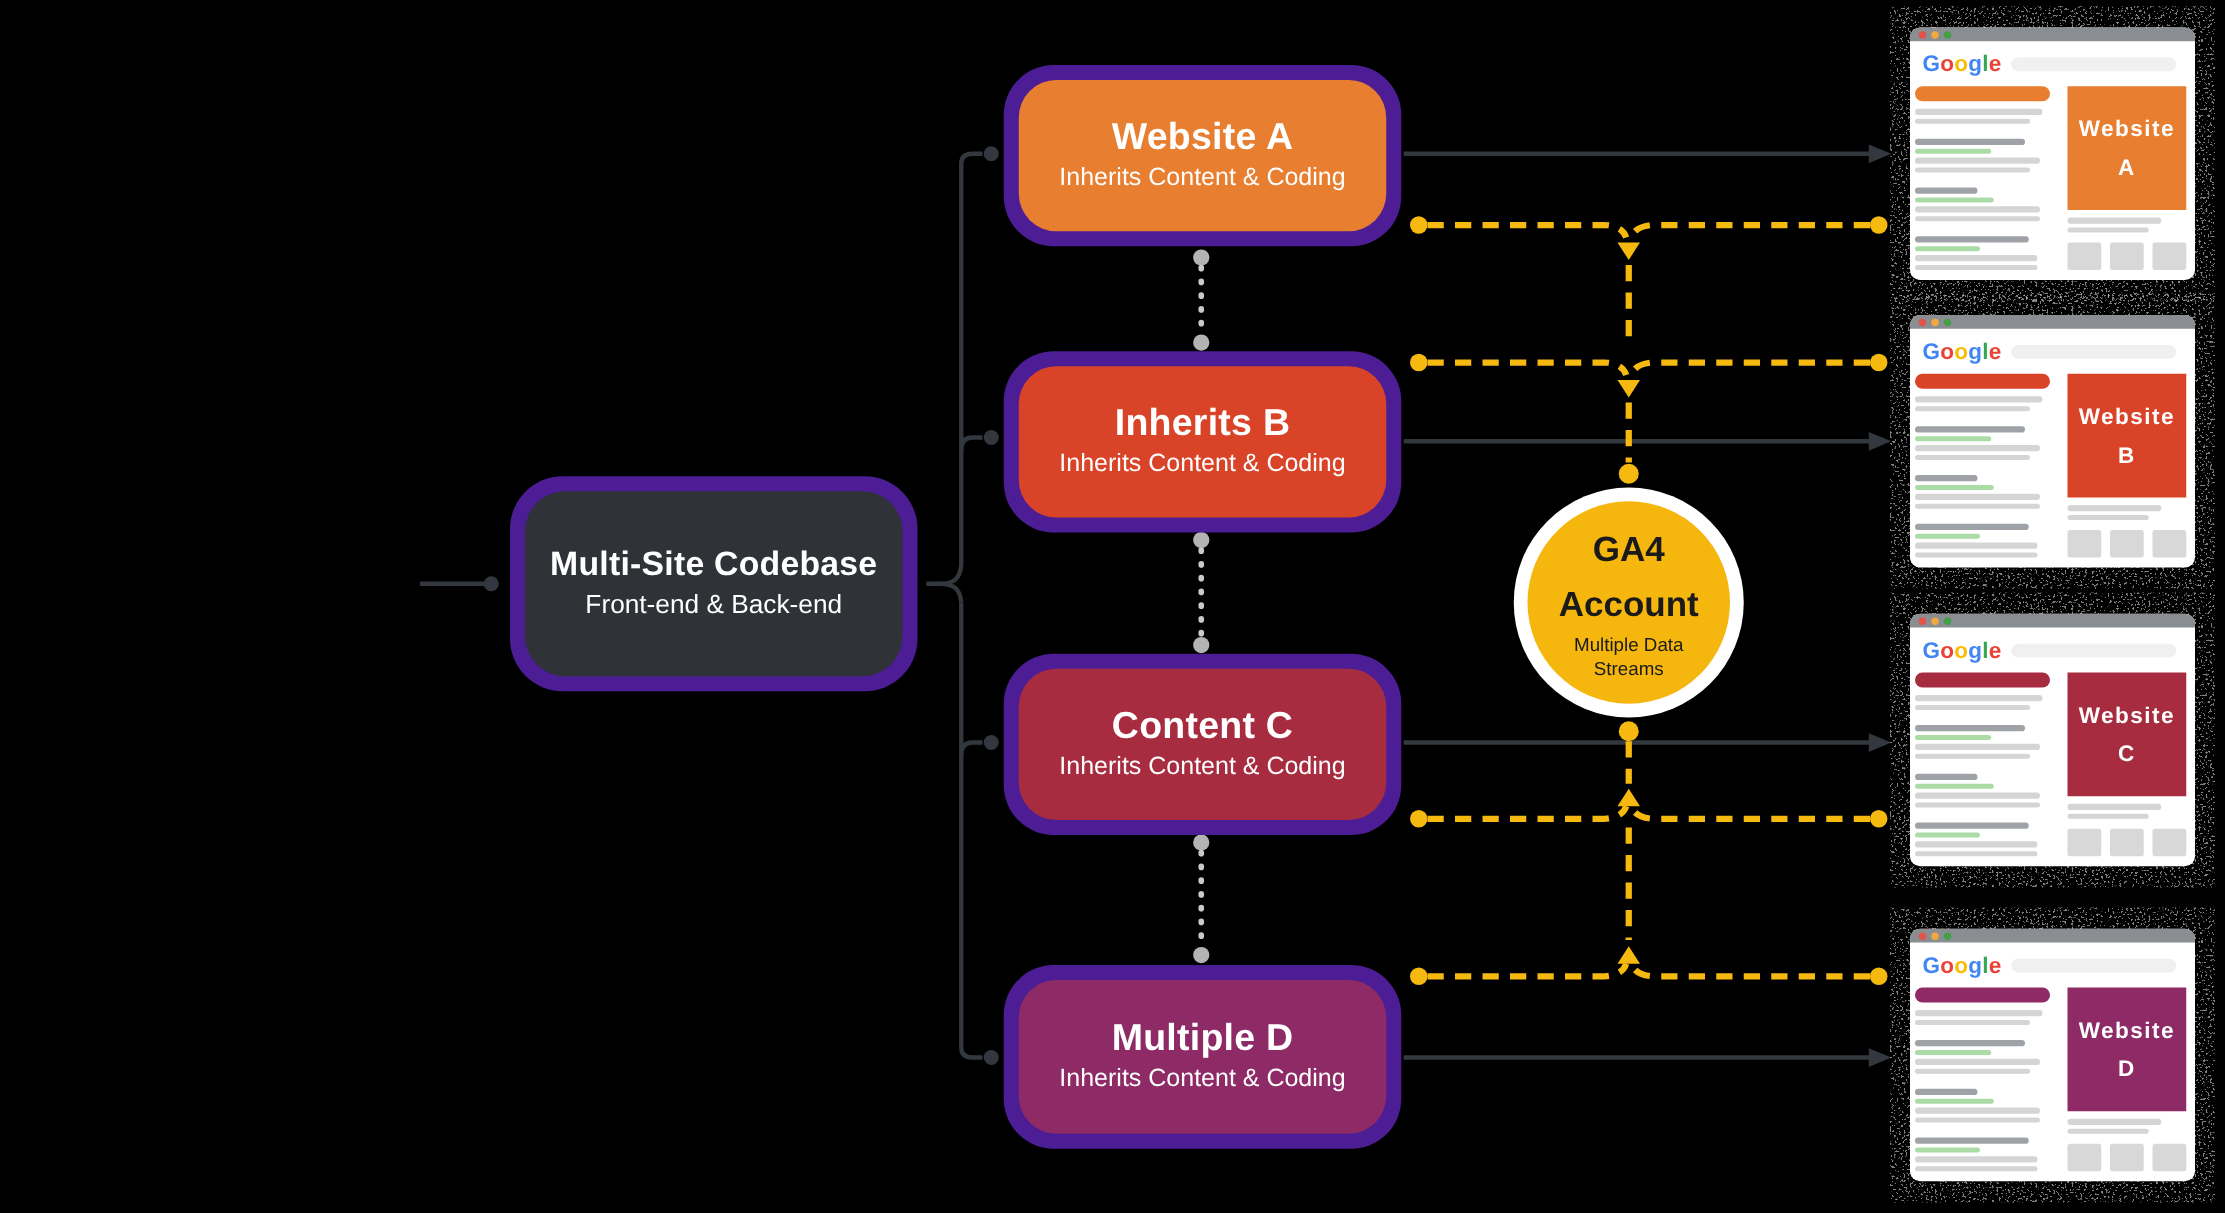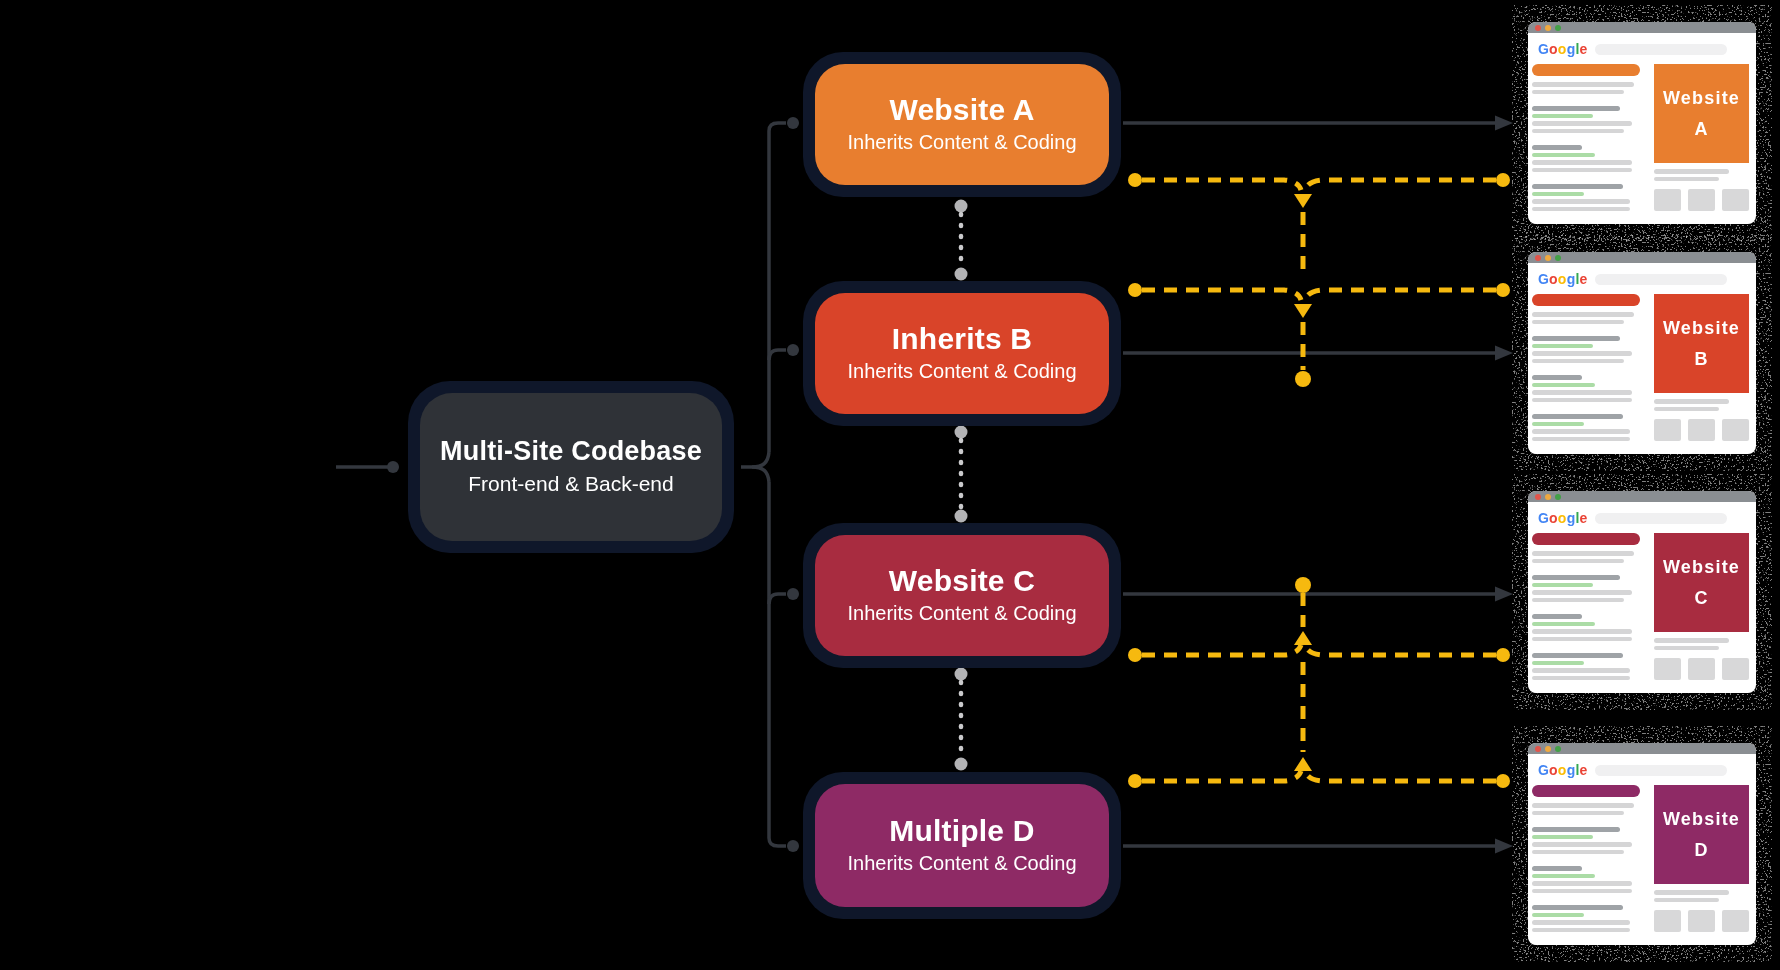--- a/index.html
+++ b/index.html
@@ -8,21 +8,21 @@
   .wires{position:absolute;left:0;top:0;}
   .dark line,.dark path{stroke:var(--dark);stroke-width:3.5;fill:none;}
   .dark circle,.dark polygon{fill:var(--dark);stroke:none;}
   .grayd line{stroke:var(--grayd);stroke-width:4.5;stroke-linecap:round;stroke-dasharray:1 10;}
   .grayd circle{fill:var(--graydot);}
   .yellow path,.yellow line{stroke:var(--yellow);stroke-width:5;fill:none;}
   .yellow .dash{stroke-dasharray:13 9;}
   .yellow circle,.yellow polygon{fill:var(--yellow);stroke:none;}
 
   
-  .card{position:absolute;background:#0f172a;display:flex;}
+  .card{position:absolute;background:#4c1d95;display:flex;}
   .card-inner{flex:1;margin:12px;background:var(--accent);color:var(--ink);
               display:flex;flex-direction:column;align-items:center;justify-content:center;text-align:center;}
   .cs{border-radius:46px;}   .cs .card-inner{border-radius:36px;}
   .cb{border-radius:42px;}   .cb .card-inner{border-radius:32px;align-items:center;}
   .site{border-radius:40px;} .site .card-inner{border-radius:30px;}
   .t-big{font-size:30px;font-weight:700;letter-spacing:.2px;}
   .t-sub{font-size:23px;margin-top:5px;line-height:1.28;max-width:250px;}
   .cb .t-big{font-size:27px;}
   .cb .t-sub{font-size:21px;margin-top:4px;}
   .site .t-big{font-size:30px;}
@@ -37,21 +37,21 @@
   .ga4-sub{font-size:15px;line-height:1.25;max-width:112px;margin-top:3px;}
 
   
   .browser{position:absolute;width:260px;height:236px;}
   .grain{position:absolute;left:0;top:0;opacity:.55;}
   .window{position:absolute;left:16px;top:17px;width:228px;height:202px;background:#fff;
           border-radius:8px;overflow:hidden;}
   .titlebar{height:11px;background:#8A8E92;display:flex;align-items:center;padding-left:7px;gap:4px;}
   .tl{width:6px;height:6px;border-radius:50%;display:inline-block;}
   .chrome{display:flex;align-items:center;gap:8px;padding:8px 0 0 10px;}
-  .glogo{font-size:14px;font-weight:700;letter-spacing:.2px;}
+  .glogo{font-size:18px;font-weight:700;letter-spacing:.2px;}
   .glogo span{color:var(--c);}
   .searchbar{width:132px;height:11px;border-radius:6px;background:#F0F0F1;}
   .page{display:flex;padding:7px 0 0 4px;}
   .col-left{width:112px;}
   .col-right{width:95px;margin-left:10px;}
   .res-pill{width:108px;height:12px;border-radius:6px;background:var(--accent);}
   .ln{height:4.5px;border-radius:2.5px;margin-top:3px;}
   .lt{background:#D5D5D6;} .lh{background:#9FA3A7;} .lg{background:#ABDCA6;}
   .mt{margin-top:12px;}
   .mtp{margin-top:6px;}
@@ -162,31 +162,40 @@
     </div>
   </div>
   <div class="card site" style="left: 803px; top: 281px; width: 318px; height: 145px; --accent: #D94429; --ink: #FFFFFF;">
     <div class="card-inner">
       <div class="t-big">Inherits B</div>
       <div class="t-sub">Inherits Content &amp; Coding</div>
     </div>
   </div>
   <div class="card site" style="left: 803px; top: 523px; width: 318px; height: 145px; --accent: #A82C40; --ink: #FFFFFF;">
     <div class="card-inner">
-      <div class="t-big">Website C</div>
+      <div class="t-big">Content C</div>
       <div class="t-sub">Inherits Content &amp; Coding</div>
     </div>
   </div>
   <div class="card site" style="left: 803px; top: 772px; width: 318px; height: 147px; --accent: #8E2A65; --ink: #FFFFFF;">
     <div class="card-inner">
       <div class="t-big">Multiple D</div>
       <div class="t-sub">Inherits Content &amp; Coding</div>
     </div>
   </div>
 
+  <div class="ga4" style="left: 1211px; top: 390px; --accent: #F5B60E; --ink: #1A1A1A;">
+    <div class="ga4-inner">
+      <div class="ga4-t">
+        <span>GA4</span><br>
+        <span>Account</span>
+      </div>
+      <div class="ga4-sub">Multiple Data Streams</div>
+    </div>
+  </div>
 
   <div class="browser" style="left: 1512px; top: 5px; --accent: #E87E2F;">
     <svg class="grain" width="260" height="236">
         <rect width="260" height="236" filter="url(#grainF)"></rect>
       </svg>
     <div class="window">
       <div class="titlebar">
         <span class="tl" style="background:#E2544A"></span>
         <span class="tl" style="background:#F0A93F"></span>
         <span class="tl" style="background:#43A047"></span>

